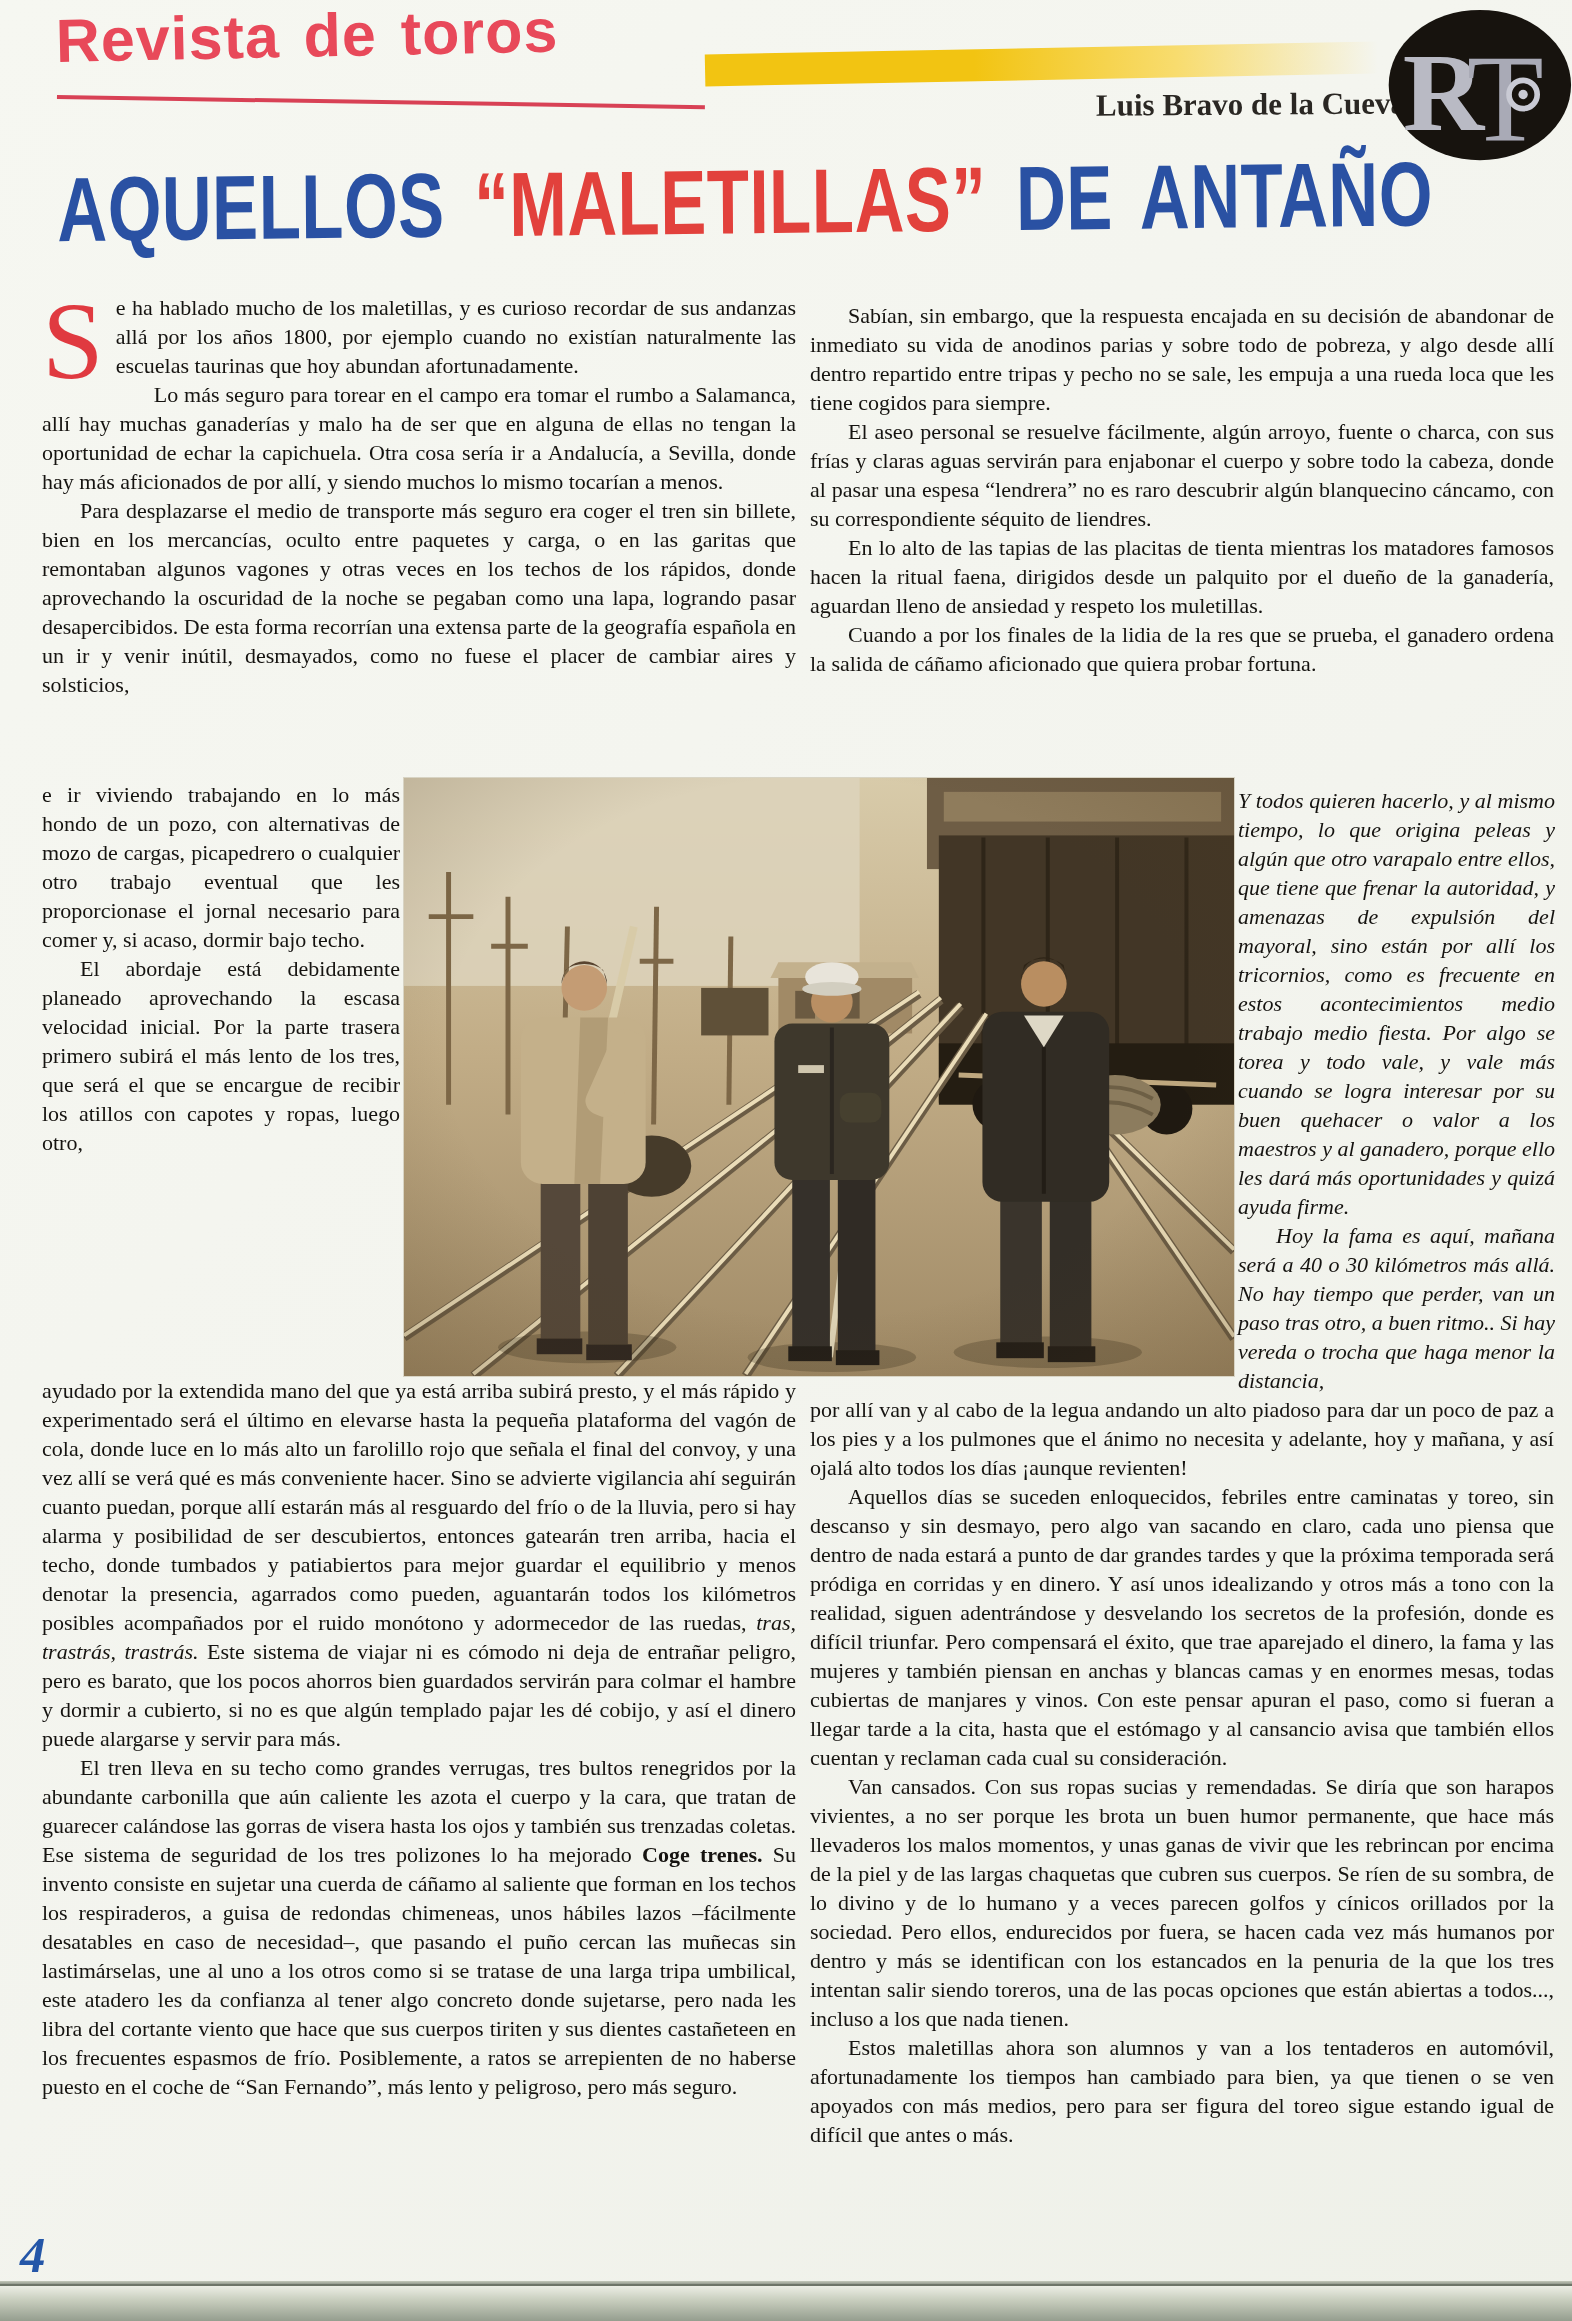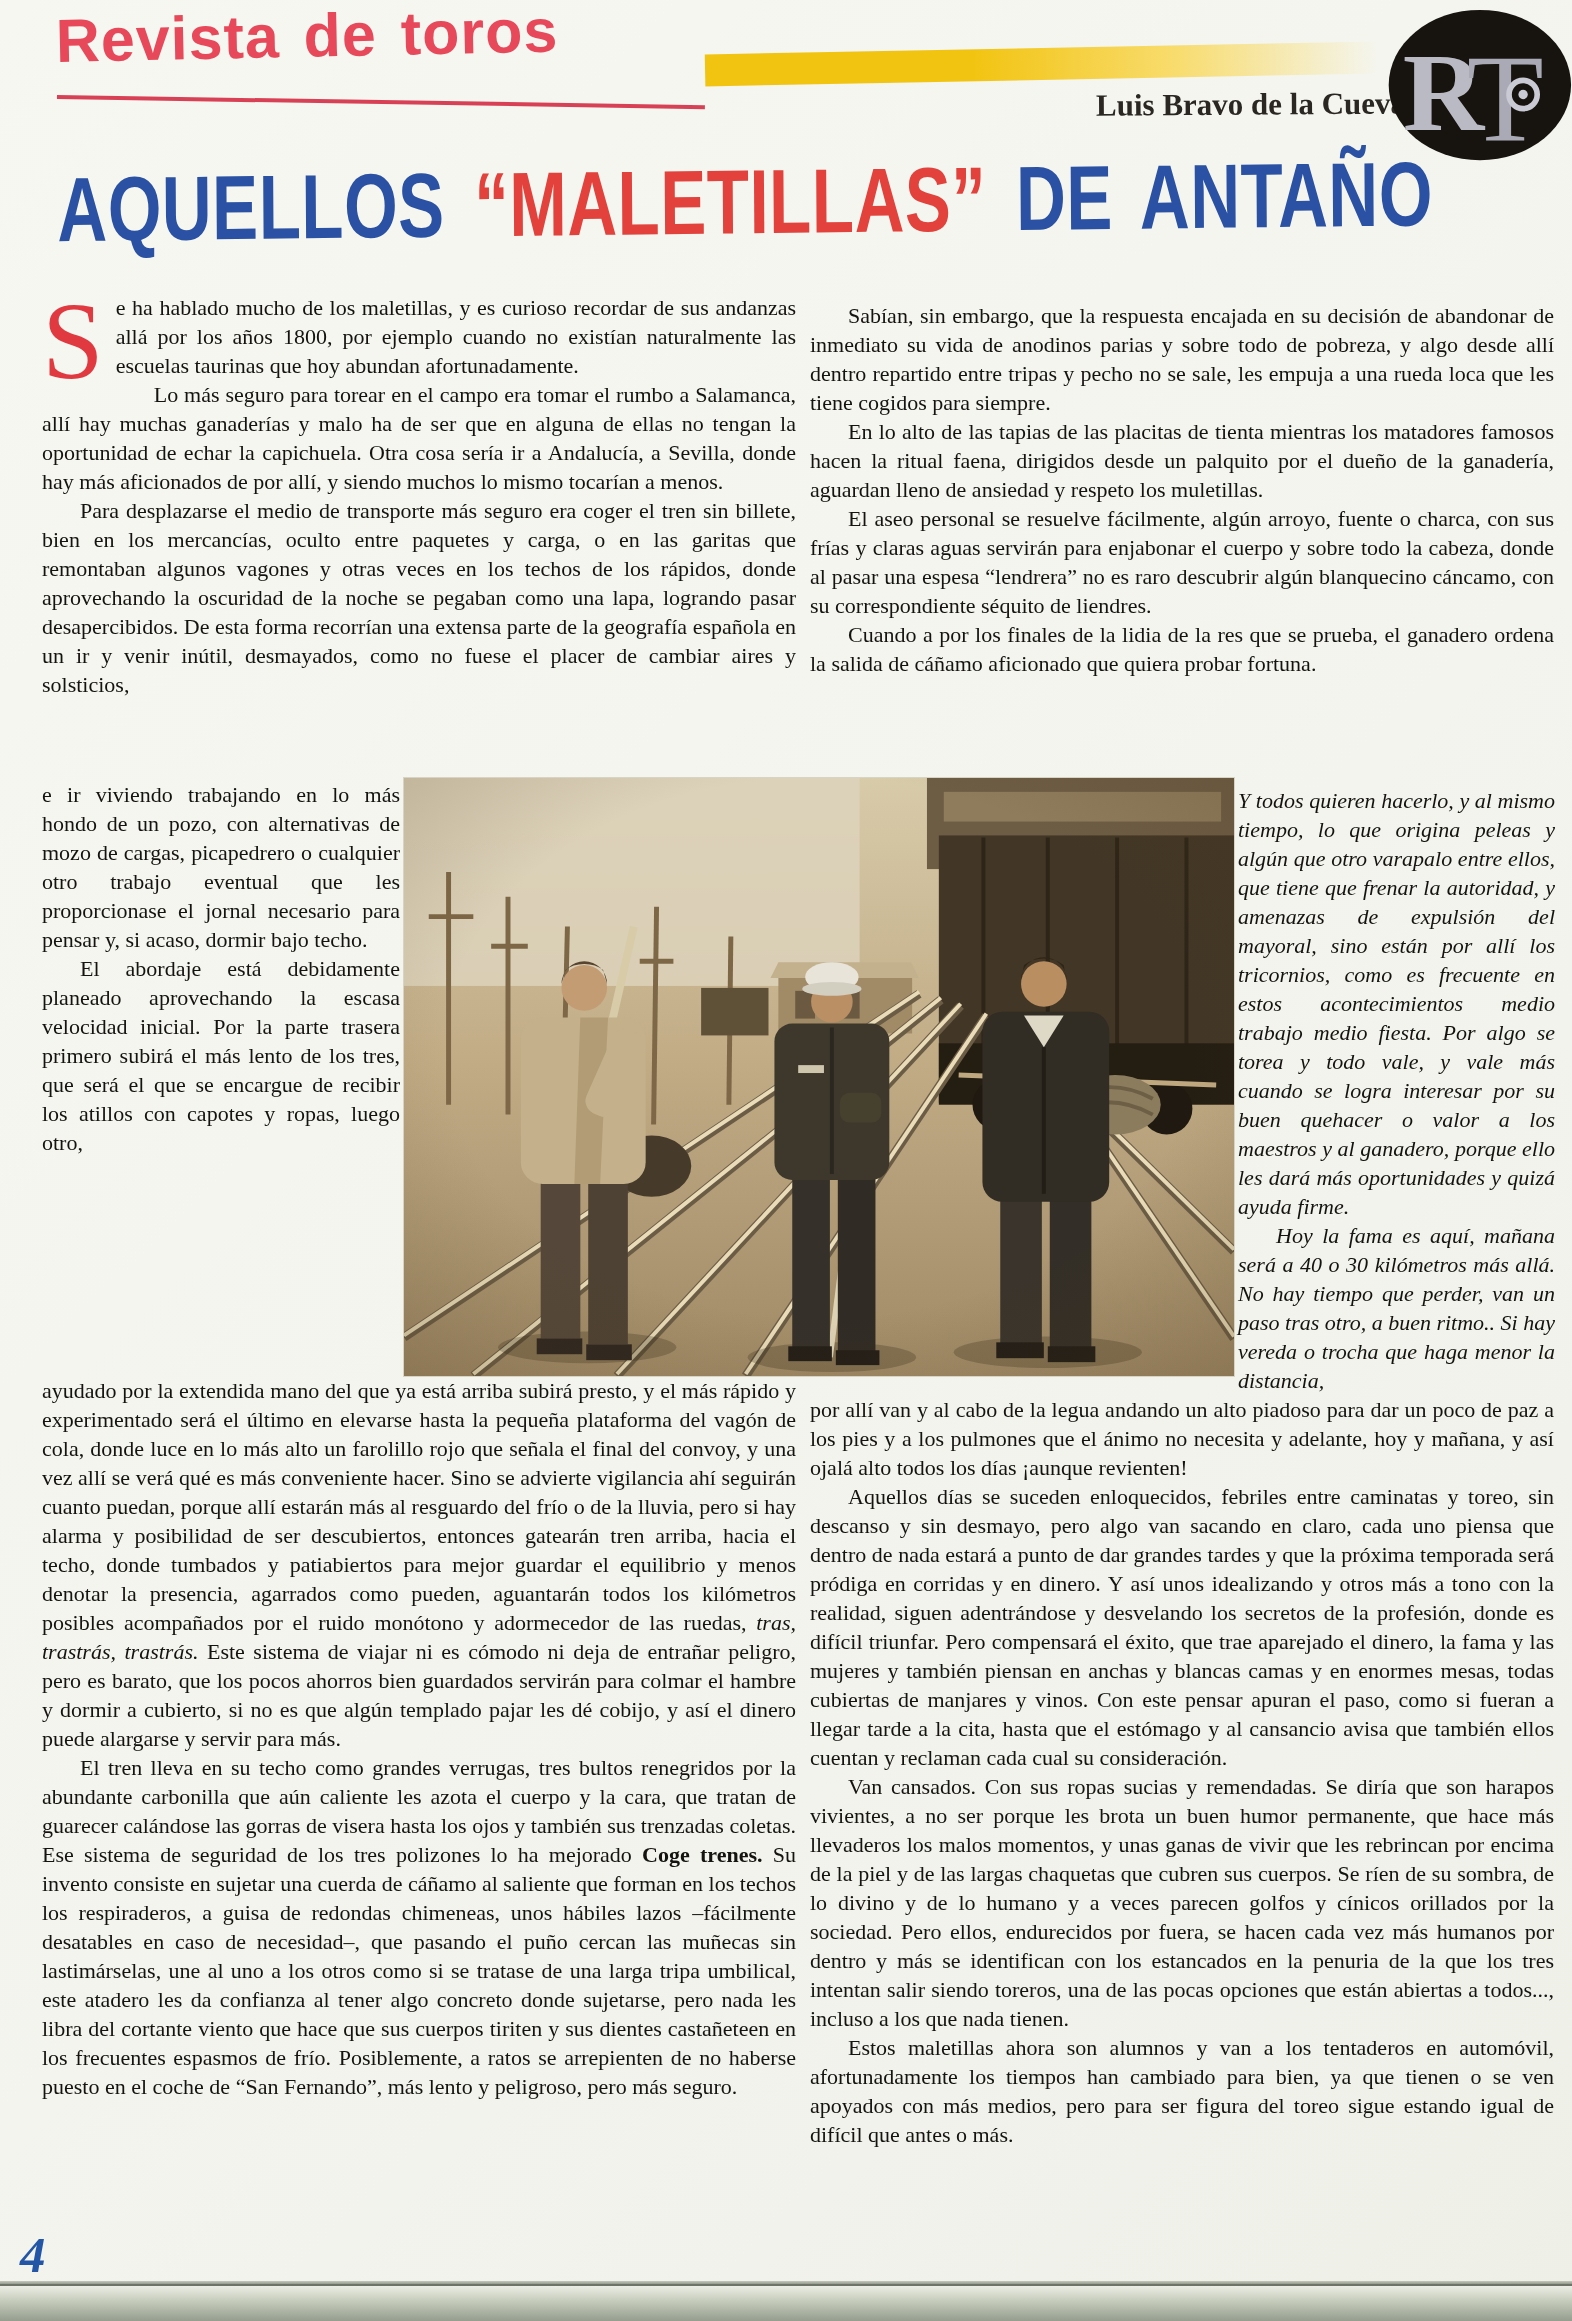--- a/index.html
+++ b/index.html
@@ -109,34 +109,34 @@
     <span class="t-blue">AQUELLOS </span><span class="t-red">“MALETILLAS”</span><span class="t-blue"> DE ANTAÑO</span>
   </h1>
 
   <div class="col col-left">
     <div class="seg seg-l1">
       <p class="cont"><span class="dropcap">S</span><span>e ha hablado mucho de los maletillas, y es curioso recordar de sus andanzas allá por los años 1800, por ejemplo cuando no existían naturalmente las escuelas taurinas que hoy abundan afortunadamente.</span></p>
       <p class="para">Lo más seguro para torear en el campo era tomar el rumbo a Salamanca, allí hay muchas ganaderías y malo ha de ser que en alguna de ellas no tengan la oportunidad de echar la capichuela. Otra cosa sería ir a Andalucía, a Sevilla, donde hay más aficionados de por allí, y siendo muchos lo mismo tocarían a menos.</p>
       <p class="para">Para desplazarse el medio de transporte más seguro era coger el tren sin billete, bien en los mercancías, oculto entre paquetes y carga, o en las garitas que remontaban algunos vagones y otras veces en los techos de los rápidos, donde aprovechando la oscuridad de la noche se pegaban como una lapa, logrando pasar desapercibidos. De esta forma recorrían una extensa parte de la geografía española en un ir y venir inútil, desmayados, como no fuese el placer de cambiar aires y solsticios,</p>
     </div>
     <div class="seg seg-l2">
-      <p class="cont">e ir viviendo trabajando en lo más hondo de un pozo, con alternativas de mozo de cargas, picapedrero o cualquier otro trabajo eventual que les proporcionase el jornal necesario para pensar y, si acaso, dormir bajo techo.</p>
+      <p class="cont">e ir viviendo trabajando en lo más hondo de un pozo, con alternativas de mozo de cargas, picapedrero o cualquier otro trabajo eventual que les proporcionase el jornal necesario para comer y, si acaso, dormir bajo techo.</p>
       <p class="para">El abordaje está debidamente planeado aprovechando la escasa velocidad inicial. Por la parte trasera primero subirá el más lento de los tres, que será el que se encargue de recibir los atillos con capotes y ropas, luego otro,</p>
     </div>
     <div class="seg seg-l3">
       <p class="cont"><span>ayudado por la extendida mano del que ya está arriba subirá presto, y el más rápido y experimentado será el último en elevarse hasta la pequeña plataforma del vagón de cola, donde luce en lo más alto un farolillo rojo que señala el final del convoy, y una vez allí se verá qué es más conveniente hacer. Sino se advierte vigilancia ahí seguirán cuanto puedan, porque allí estarán más al resguardo del frío o de la lluvia, pero si hay alarma y posibilidad de ser descubiertos, entonces gatearán tren arriba, hacia el techo, donde tumbados y patiabiertos para mejor guardar el equilibrio y menos denotar la presencia, agarrados como pueden, aguantarán todos los kilómetros posibles acompañados por el ruido monótono y adormecedor de las ruedas, </span><span class="it">tras, trastrás, trastrás.</span><span> Este sistema de viajar ni es cómodo ni deja de entrañar peligro, pero es barato, que los pocos ahorros bien guardados servirán para colmar el hambre y dormir a cubierto, si no es que algún templado pajar les dé cobijo, y así el dinero puede alargarse y servir para más.</span></p>
       <p class="para"><span>El tren lleva en su techo como grandes verrugas, tres bultos renegridos por la abundante carbonilla que aún caliente les azota el cuerpo y la cara, que tratan de guarecer calándose las gorras de visera hasta los ojos y también sus trenzadas coletas. Ese sistema de seguridad de los tres polizones lo ha mejorado </span><span class="bd">Coge trenes.</span><span> Su invento consiste en sujetar una cuerda de cáñamo al saliente que forman en los techos los respiraderos, a guisa de redondas chimeneas, unos hábiles lazos –fácilmente desatables en caso de necesidad–, que pasando el puño cercan las muñecas sin lastimárselas, une al uno a los otros como si se tratase de una larga tripa umbilical, este atadero les da confianza al tener algo concreto donde sujetarse, pero nada les libra del cortante viento que hace que sus cuerpos tiriten y sus dientes castañeteen en los frecuentes espasmos de frío. Posiblemente, a ratos se arrepienten de no haberse puesto en el coche de “San Fernando”, más lento y peligroso, pero más seguro.</span></p>
     </div>
   </div>
 
   <div class="col col-right">
     <div class="seg seg-r1">
       <p class="para">Sabían, sin embargo, que la respuesta encajada en su decisión de abandonar de inmediato su vida de anodinos parias y sobre todo de pobreza, y algo desde allí dentro repartido entre tripas y pecho no se sale, les empuja a una rueda loca que les tiene cogidos para siempre.</p>
+      <p class="para">El aseo personal se resuelve fácilmente, algún arroyo, fuente o charca, con sus frías y claras aguas servirán para enjabonar el cuerpo y sobre todo la cabeza, donde al pasar una espesa “lendrera” no es raro descubrir algún blanquecino cáncamo, con su correspondiente séquito de liendres.</p>
       <p class="para">En lo alto de las tapias de las placitas de tienta mientras los matadores famosos hacen la ritual faena, dirigidos desde un palquito por el dueño de la ganadería, aguardan lleno de ansiedad y respeto los muletillas.</p>
-      <p class="para">El aseo personal se resuelve fácilmente, algún arroyo, fuente o charca, con sus frías y claras aguas servirán para enjabonar el cuerpo y sobre todo la cabeza, donde al pasar una espesa “lendrera” no es raro descubrir algún blanquecino cáncamo, con su correspondiente séquito de liendres.</p>
       <p class="para">Cuando a por los finales de la lidia de la res que se prueba, el ganadero ordena la salida de cáñamo aficionado que quiera probar fortuna.</p>
     </div>
     <div class="seg seg-r2">
       <p class="cont">Y todos quieren hacerlo, y al mismo tiempo, lo que origina peleas y algún que otro varapalo entre ellos, que tiene que frenar la autoridad, y amenazas de expulsión del mayoral, sino están por allí los tricornios, como es frecuente en estos acontecimientos medio trabajo medio fiesta. Por algo se torea y todo vale, y vale más cuando se logra interesar por su buen quehacer o valor a los maestros y al ganadero, porque ello les dará más oportunidades y quizá ayuda firme.</p>
       <p class="para">Hoy la fama es aquí, mañana será a 40 o 30 kilómetros más allá. No hay tiempo que perder, van un paso tras otro, a buen ritmo.. Si hay vereda o trocha que haga menor la distancia,</p>
     </div>
     <div class="seg seg-r3">
       <p class="cont">por allí van y al cabo de la legua andando un alto piadoso para dar un poco de paz a los pies y a los pulmones que el ánimo no necesita y adelante, hoy y mañana, y así ojalá alto todos los días ¡aunque revienten!</p>
       <p class="para">Aquellos días se suceden enloquecidos, febriles entre caminatas y toreo, sin descanso y sin desmayo, pero algo van sacando en claro, cada uno piensa que dentro de nada estará a punto de dar grandes tardes y que la próxima temporada será pródiga en corridas y en dinero. Y así unos idealizando y otros más a tono con la realidad, siguen adentrándose y desvelando los secretos de la profesión, donde es difícil triunfar. Pero compensará el éxito, que trae aparejado el dinero, la fama y las mujeres y también piensan en anchas y blancas camas y en enormes mesas, todas cubiertas de manjares y vinos. Con este pensar apuran el paso, como si fueran a llegar tarde a la cita, hasta que el estómago y al cansancio avisa que también ellos cuentan y reclaman cada cual su consideración.</p>
       <p class="para">Van cansados. Con sus ropas sucias y remendadas. Se diría que son harapos vivientes, a no ser porque les brota un buen humor permanente, que hace más llevaderos los malos momentos, y unas ganas de vivir que les rebrincan por encima de la piel y de las largas chaquetas que cubren sus cuerpos. Se ríen de su sombra, de lo divino y de lo humano y a veces parecen golfos y cínicos orillados por la sociedad. Pero ellos, endurecidos por fuera, se hacen cada vez más humanos por dentro y más se identifican con los estancados en la penuria de la que los tres intentan salir siendo toreros, una de las pocas opciones que están abiertas a todos..., incluso a los que nada tienen.</p>

